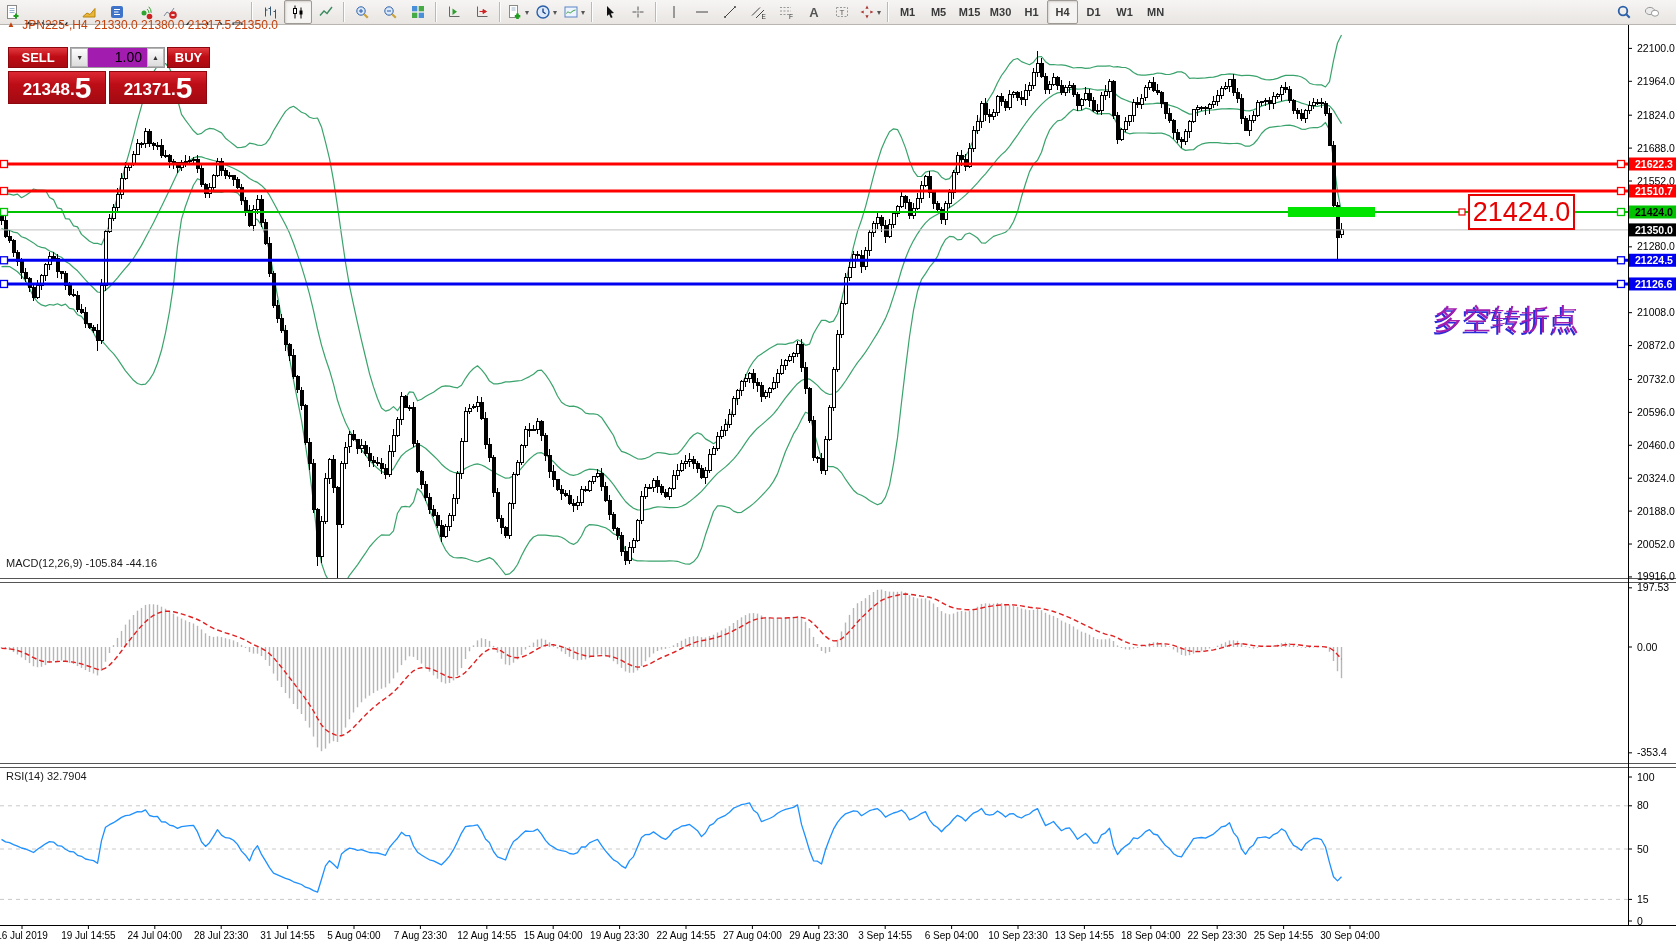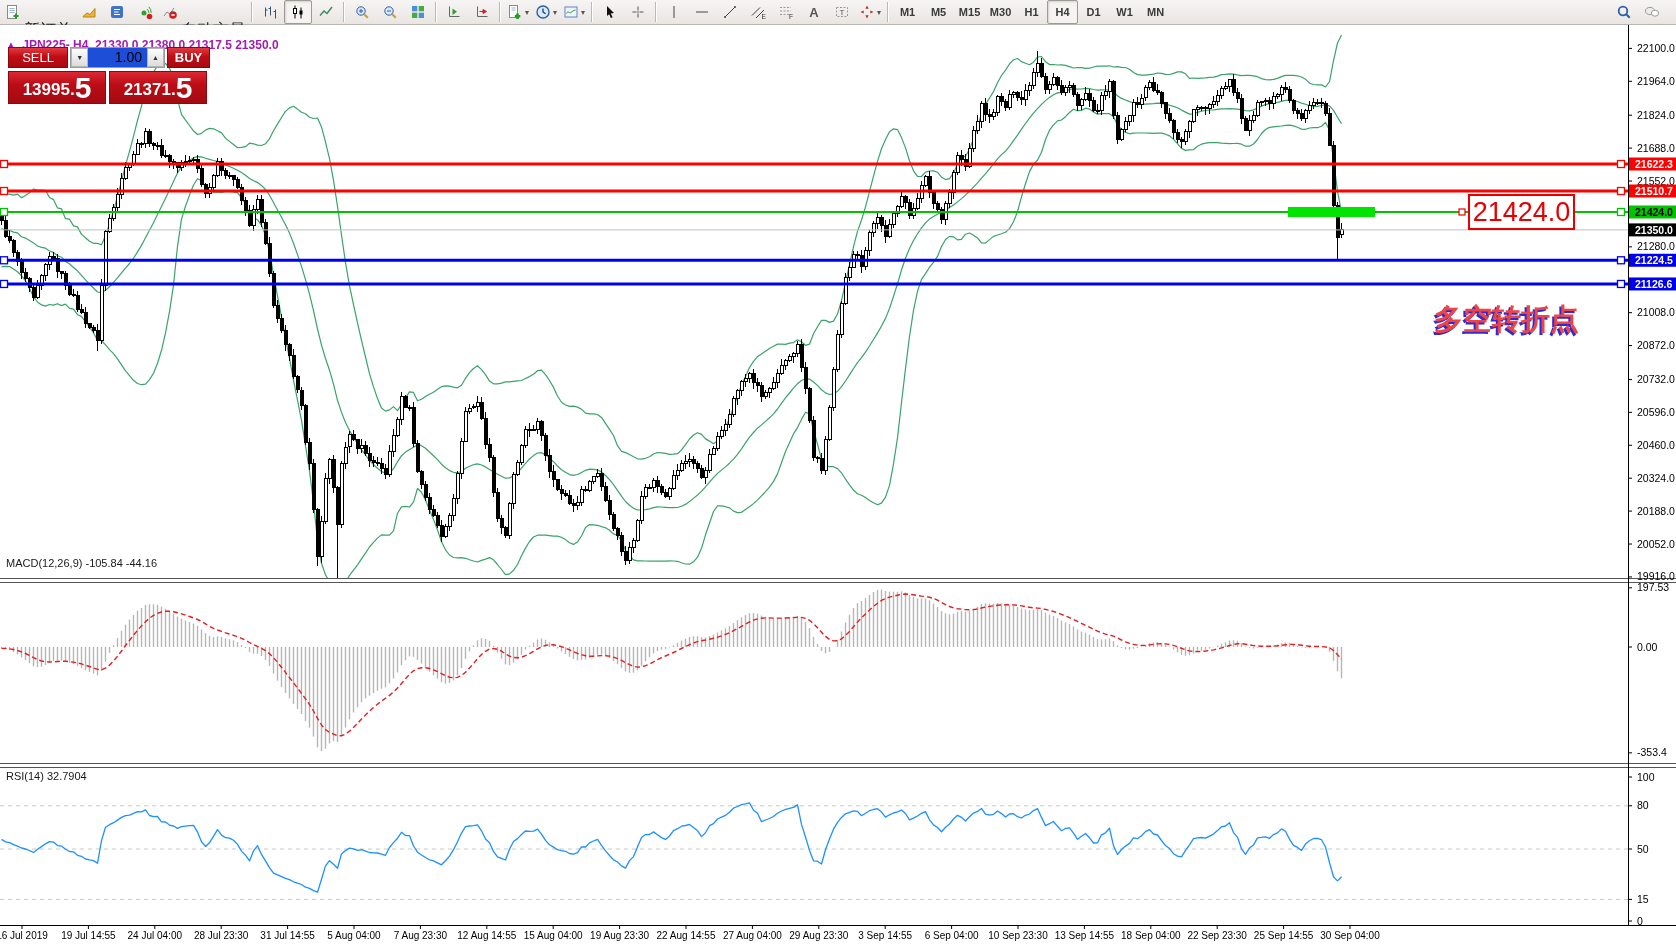--- a/index.html
+++ b/index.html
@@ -12,43 +12,43 @@
     padding:0 2px;border:1px solid transparent;border-radius:2px;cursor:default;}
   .tb-btn.active{border:1px solid #9e9a95;background:#f6f4f2;box-shadow:inset 1px 1px 2px #d4d1cd;}
   .tb-btn .lbl{font-size:16px;color:#222;margin-left:3px;white-space:nowrap;margin-top:36px;}
   .tb-btn .dd{font-size:8px;color:#555;margin-left:2px;}
   .tb-sep{width:1px;height:20px;background:#bcb8b3;border-right:1px solid #fdfdfd;margin:0 3px;}
   .tb-tf{font-size:11px;color:#3a3a3a;font-weight:bold;min-width:25px;}
   .tb-spacer{flex:1;}
   
   #chart-frame{position:absolute;left:0;top:25px;width:1675px;height:919px;
     border-top:1px solid #4a4a4a;border-bottom:1px solid #4a4a4a;box-sizing:border-box;}
-  #hdr{position:absolute;left:7px;top:38px;font-size:12px;font-weight:bold;color:#a21caf;}
+  #hdr{position:absolute;left:7px;top:18px;font-size:12px;font-weight:normal;color:#c2410c;}
   #hdr .tri{font-size:8px;vertical-align:2px;margin-right:4px;}
   #trade{position:absolute;left:8px;top:47px;width:202px;}
   .trow{display:flex;height:21px;}
   .rbtn{background:linear-gradient(#e13a40,#c00d15 45%,#a90a11);color:#fff;border:1px solid #8d080e;
     display:flex;align-items:center;justify-content:center;font-size:13px;box-sizing:border-box;}
-  #sell-btn{width:66px;} #buy-btn{width:47px;font-weight:bold;}
-  .spin{display:flex;border:1px solid #9a9a9a;background:#1d4ed8;box-sizing:border-box;height:21px;width:104px;margin:0 2px;}
+  #sell-btn{width:66px;font-weight:bold;} #buy-btn{width:47px;font-weight:bold;}
+  .spin{display:flex;border:1px solid #9a9a9a;background:#a21caf;box-sizing:border-box;height:21px;width:104px;margin:0 2px;}
   .spin .arrow{width:15px;background:linear-gradient(#fdfdfd,#dcdcdc);border:1px solid #b5b5b5;
     font-size:7px;color:#333;display:flex;align-items:center;justify-content:center;}
   .spin .val{flex:1;font-size:14px;text-align:right;padding:1px 5px 0 0;color:#000;}
   .prow{display:flex;margin-top:3px;}
   .pbox{width:98px;height:33px;display:flex;align-items:flex-end;justify-content:center;
     background:linear-gradient(#dd2832,#bc0d16 40%,#a30a12);border:1px solid #8d080e;color:#fff;box-sizing:border-box;padding-bottom:1px;}
   .pbox .sm{font-size:17px;font-weight:bold;line-height:24px;}
   .pbox .bg5{font-size:30px;font-weight:bold;line-height:28px;}
   .pbox+.pbox{margin-left:3px;text-align:center;}
   #macd-label,#rsi-label{position:absolute;left:6px;font-size:11px;color:#1a1a1a;}
   #macd-label{top:557px;} #rsi-label{top:770px;}
   #price-callout{position:absolute;left:1468px;top:194px;width:103px;height:32px;
     border:2px solid #e60000;background:#fff;color:#e60000;font-size:27px;
     display:flex;align-items:center;justify-content:center;letter-spacing:0;}
-  #cn-note{position:absolute;left:1434px;top:300px;font-size:29px;font-weight:bold;color:#ef4444;
+  #cn-note{position:absolute;left:1434px;top:300px;font-size:29px;font-weight:normal;color:#a21caf;
     text-shadow:-2px 2px 0 #2b2bd9;white-space:nowrap;}
   svg text{font-family:"Liberation Sans",sans-serif;}
 </style>
 </head>
 <body>
 
 <div id="toolbar">
     <div class="tb-btn">
       <svg width="16" height="16" viewBox="0 0 16 16">
         <rect x="2.5" y="1.5" width="9" height="13" fill="#fff" stroke="#8a8a8a"></rect>
@@ -1432,21 +1432,21 @@
     <div class="rbtn" id="sell-btn">SELL</div>
     <div class="spin">
       <div class="arrow">▼</div>
       <div class="val">1.00</div>
       <div class="arrow">▲</div>
     </div>
     <div class="rbtn" id="buy-btn">BUY</div>
   </div>
   <div class="prow">
     <div class="pbox">
-      <span class="sm">13995</span>
+      <span class="sm">21348</span>
         <span class="sm">.</span>
         <span class="bg5">5</span>
     </div>
     <div class="pbox">
       <span class="sm">21371</span>
         <span class="sm">.</span>
         <span class="bg5">5</span>
     </div>
   </div>
 </div>

